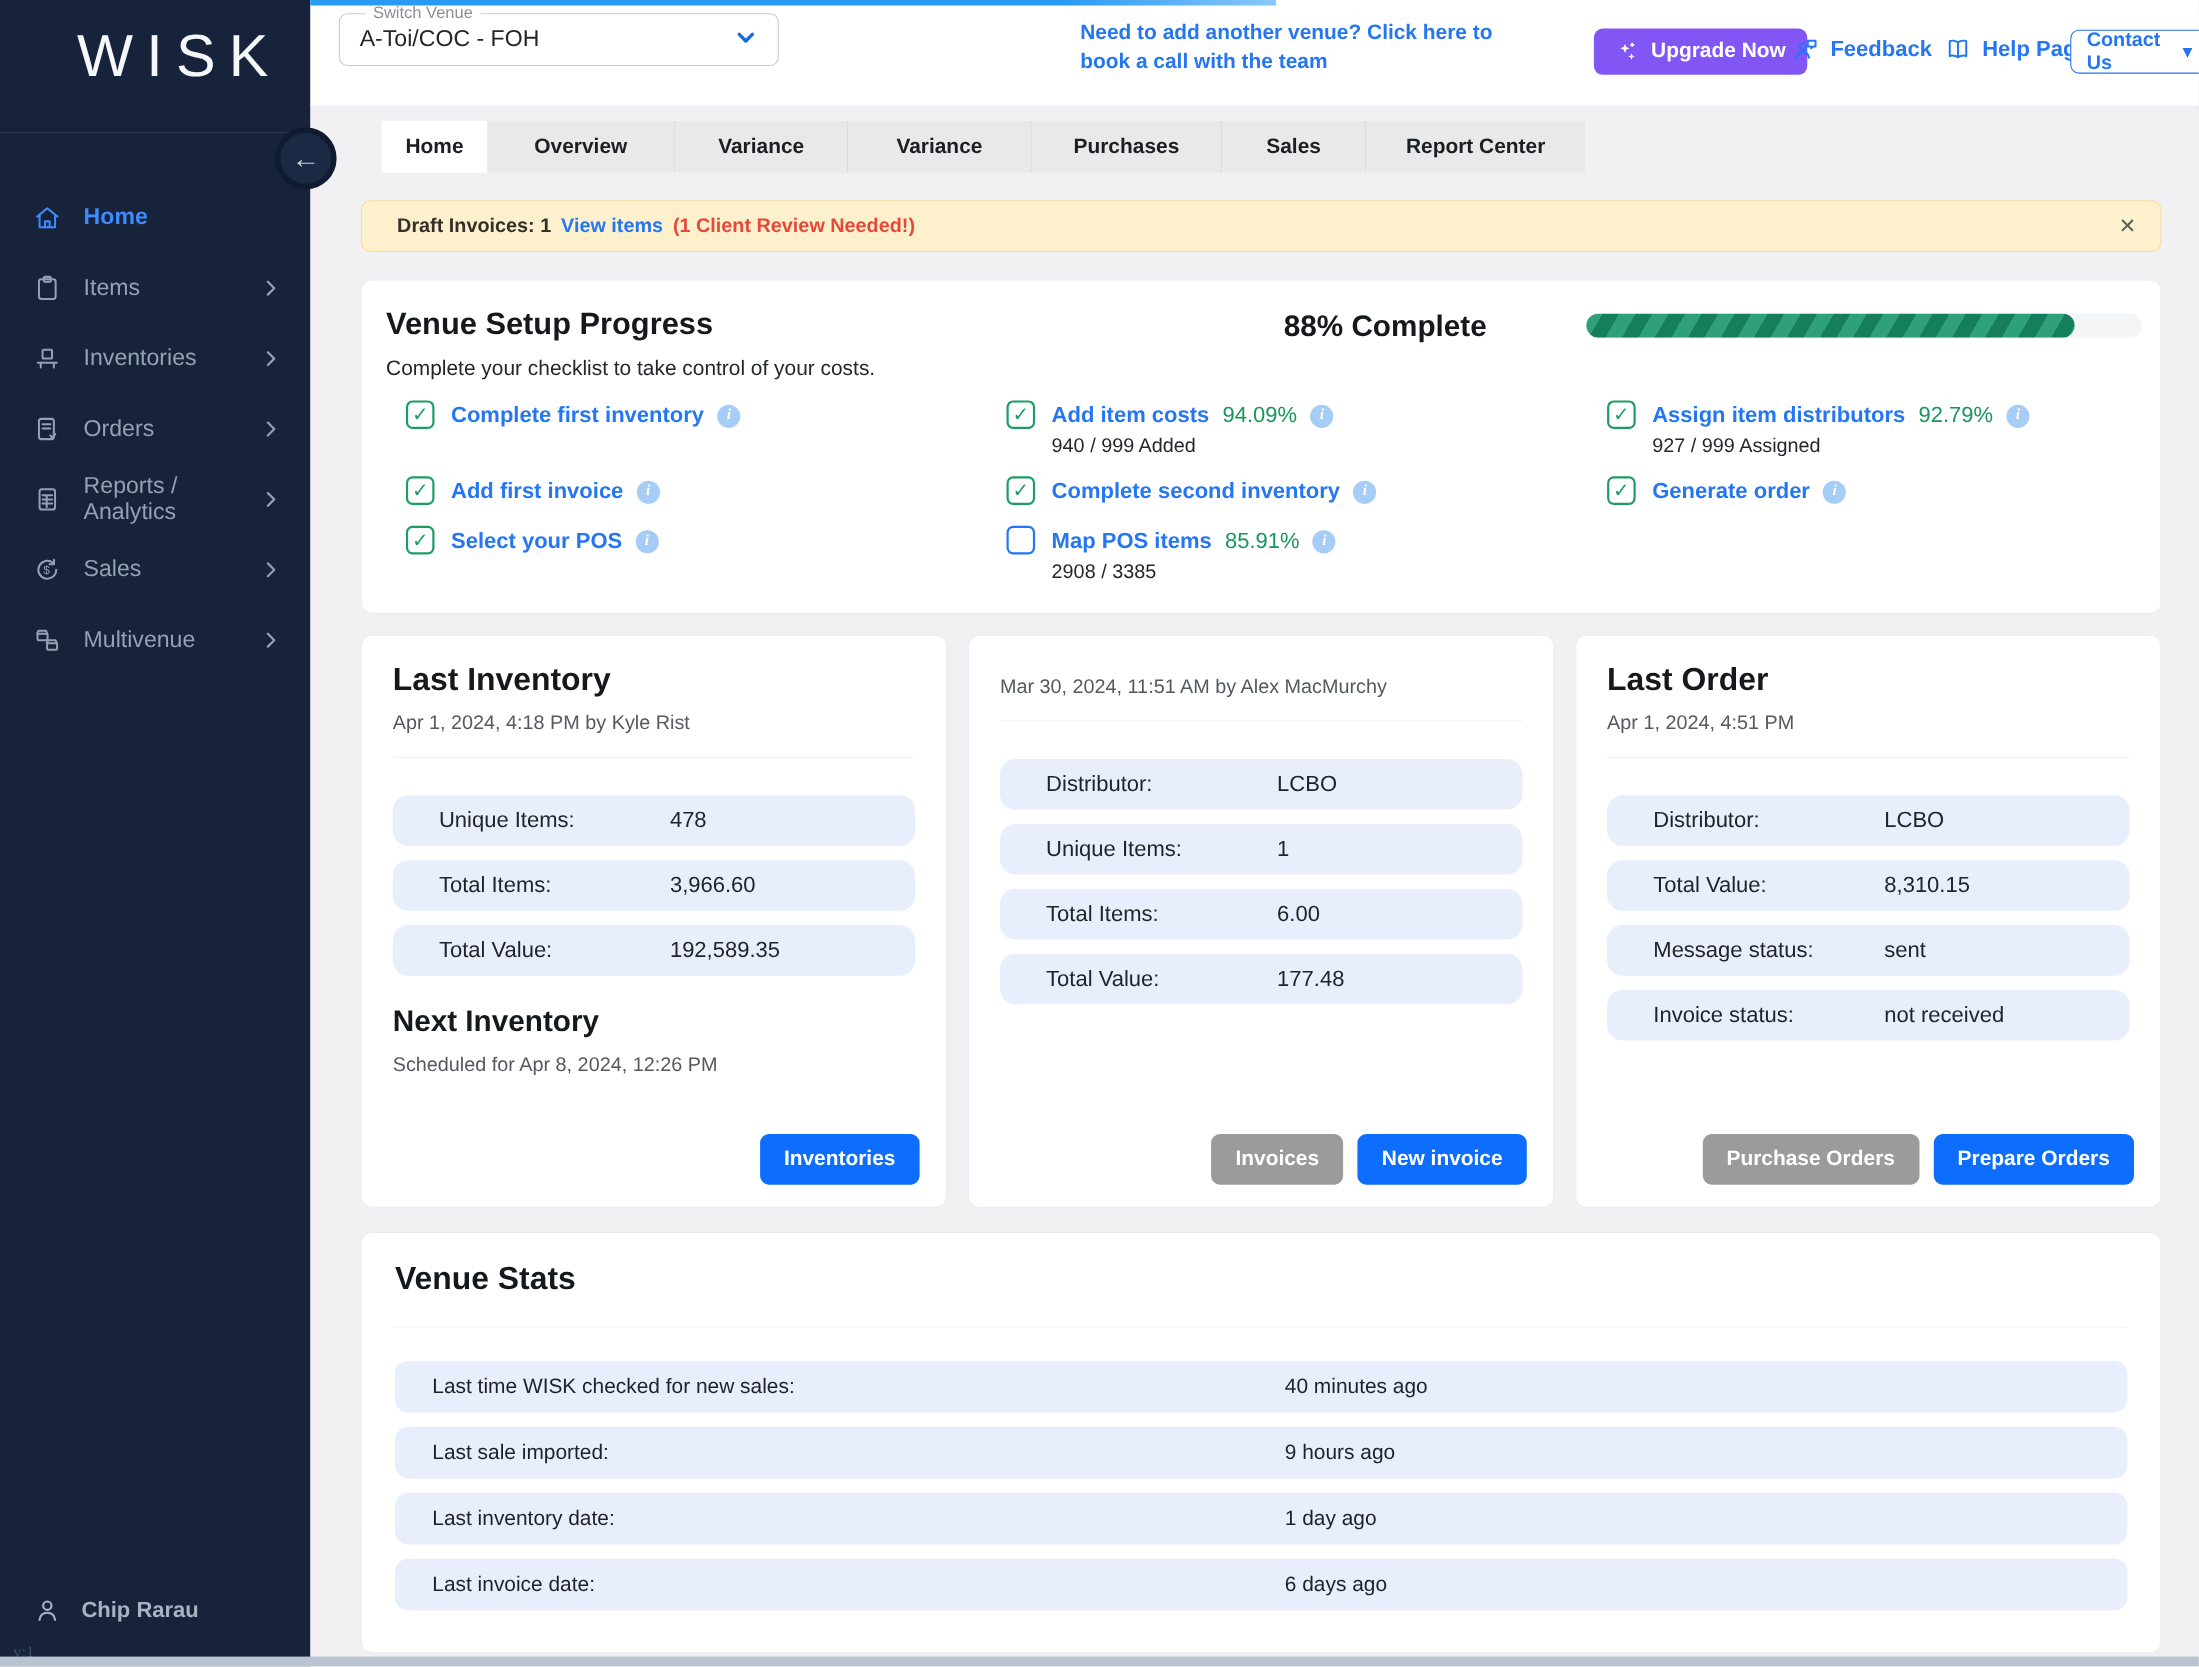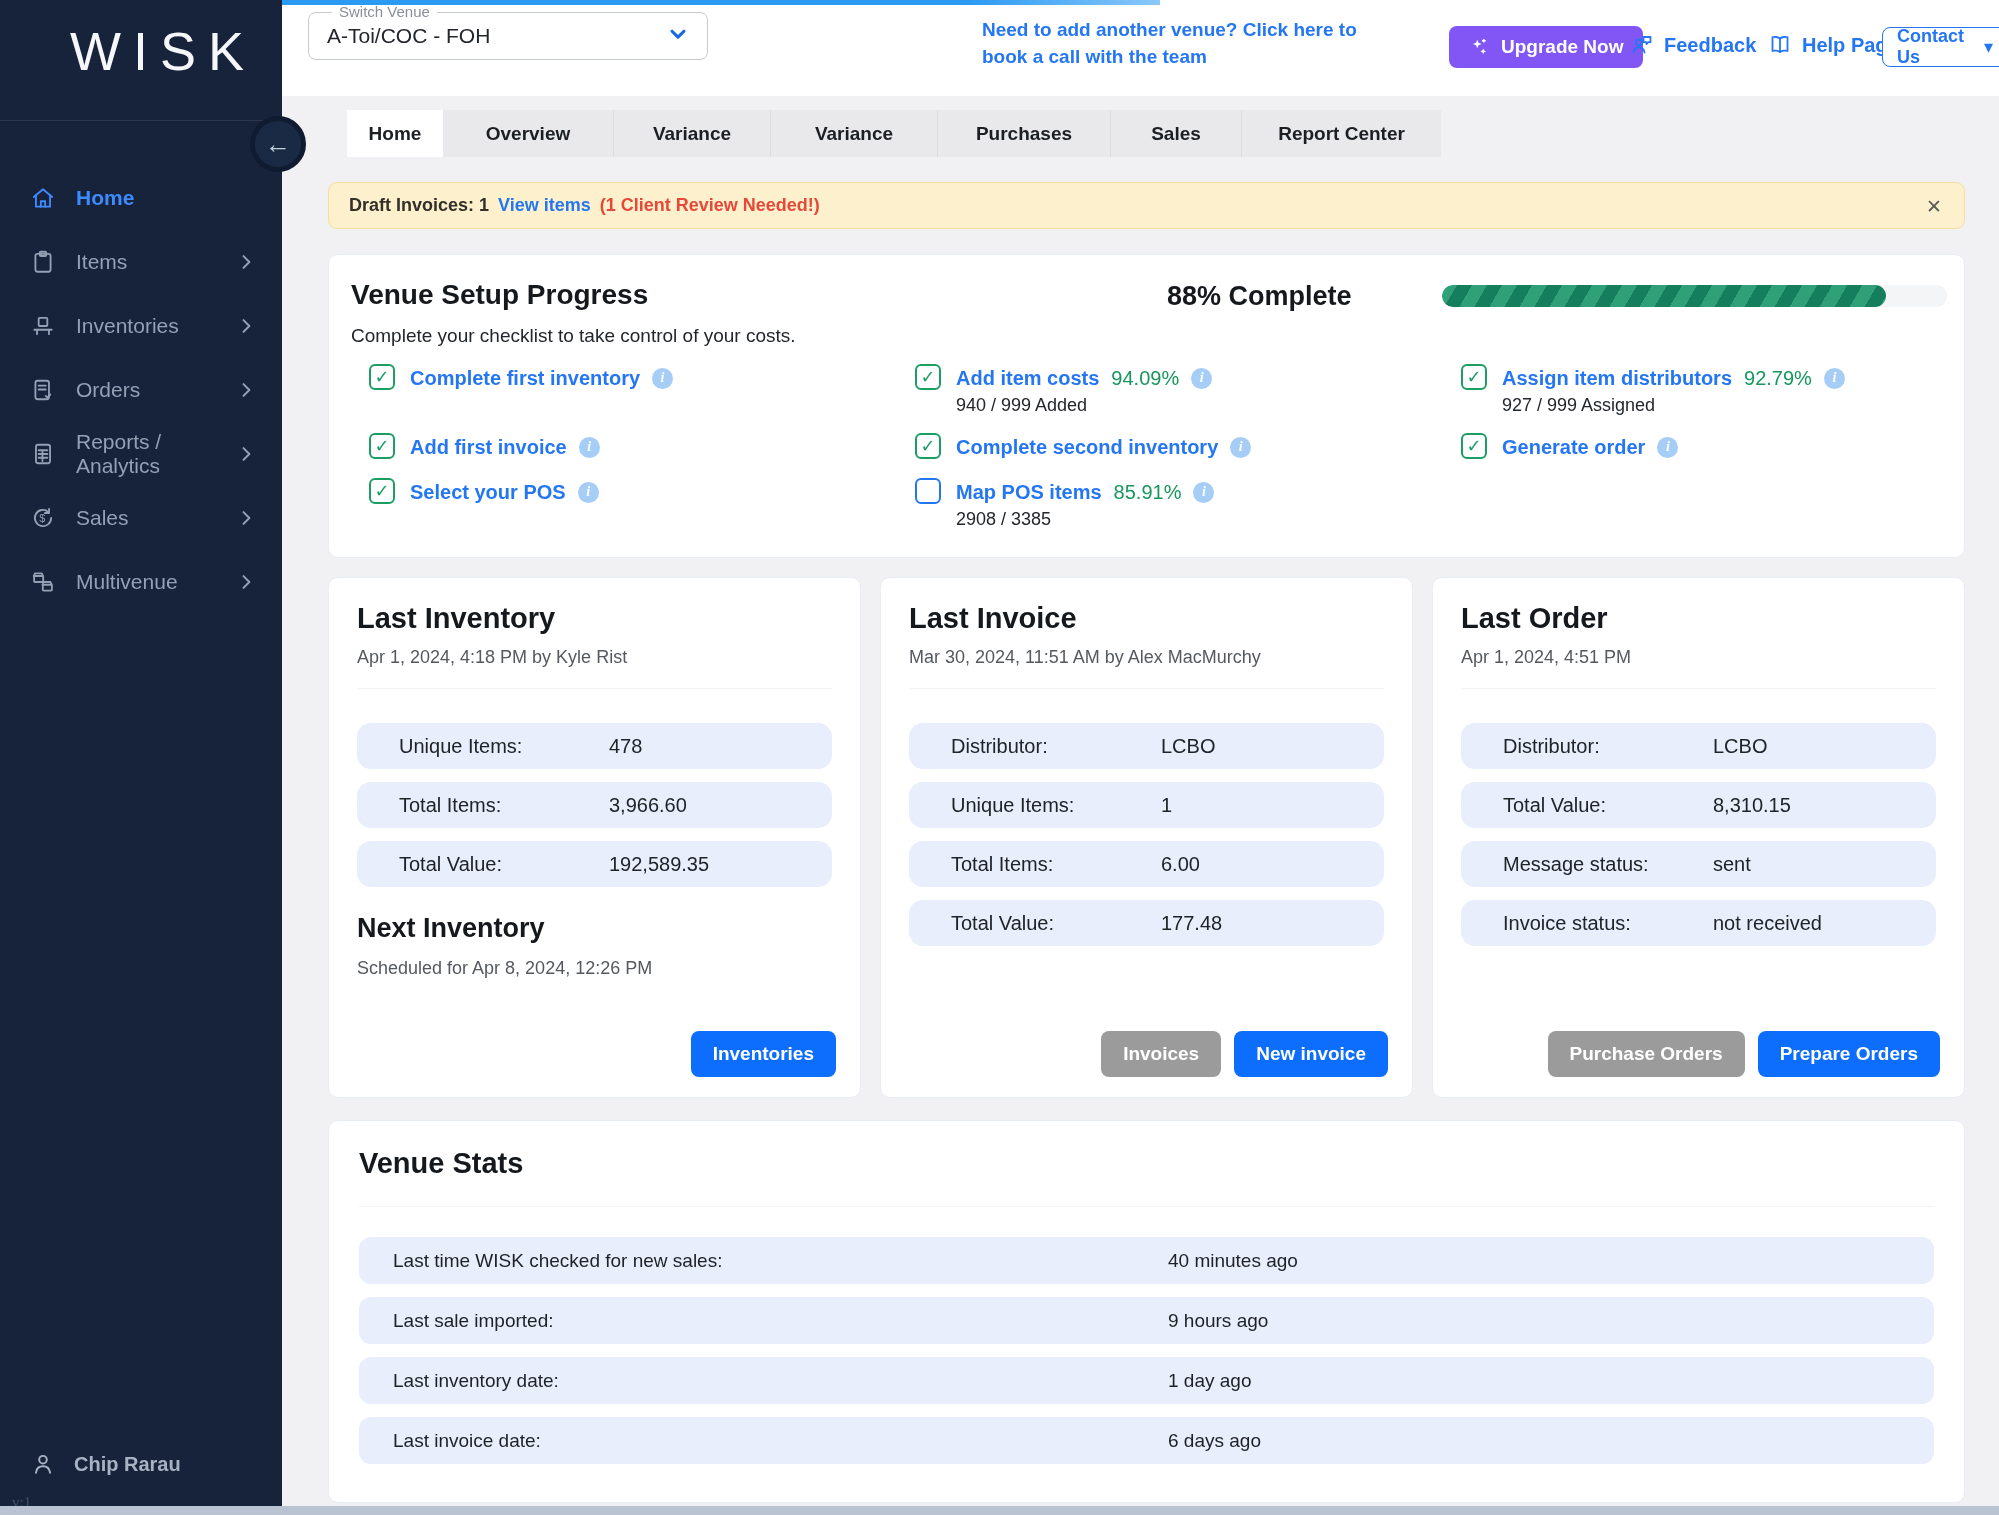--- a/index.html
+++ b/index.html
@@ -57,21 +57,21 @@
   
   .tabsbar{position:absolute;left:65px;top:110px;display:flex;height:47px;}
   .tab{height:47px;display:flex;align-items:center;justify-content:center;background:#E9E9EB;
     font-size:19px;font-weight:600;color:#1B1E22;border-right:1px solid #DCDCDE;cursor:pointer;}
   .tab:last-child{border-right:none;}
   .tab.active{background:#fff;border-right:none;}
 
   
   .content{position:absolute;left:46px;top:182px;width:1637px;}
   .banner{position:relative;height:47px;background:#FCF1CC;border:1px solid #F2E0A0;border-radius:9px;
-    display:flex;align-items:center;padding:0 20px;gap:9px;font-size:18px;}
+    display:flex;align-items:center;padding:0 32px;gap:9px;font-size:18px;}
   .banner .b-prefix{font-weight:700;color:#33302a;}
   .banner .b-link{color:#2476F2;font-weight:600;cursor:pointer;}
   .banner .b-warning{color:#E5493A;font-weight:600;}
   .banner .b-close{position:absolute;right:22px;top:12px;font-size:19px;font-weight:700;color:#5c5c5c;cursor:pointer;}
 
   .card{background:#fff;border:1px solid #E8EDF4;border-radius:10px;}
   .setup-card{position:relative;margin-top:25px;height:304px;}
   .setup-title{position:absolute;left:22px;top:24px;font-size:28px;font-weight:700;color:#15181c;}
   .setup-complete{position:absolute;left:838px;top:26px;font-size:27px;font-weight:700;color:#15181c;}
   .progress-track{position:absolute;left:1113px;top:30px;width:505px;height:22px;border-radius:11px;background:#F4F5F7;overflow:hidden;}
@@ -430,21 +430,20 @@
             </div>
           </div>
           <div class="next-title">Next Inventory</div>
           <div class="next-sub">Scheduled for Apr 8, 2024, 12:26 PM</div>
           <div class="card-actions">
             <button class="btn btn-primary">Inventories</button>
           </div>
         </section>
 
         <section class="card mini-card">
-          <div class="mini-title">Last Invoice</div>
           <div class="mini-sub">Mar 30, 2024, 11:51 AM by Alex MacMurchy</div>
           <div class="mini-divider"></div>
           <div class="pills">
             <div class="pill">
               <span class="p-label">Distributor:</span>
               <span class="p-value">LCBO</span>
             </div>
             <div class="pill">
               <span class="p-label">Unique Items:</span>
               <span class="p-value">1</span>

